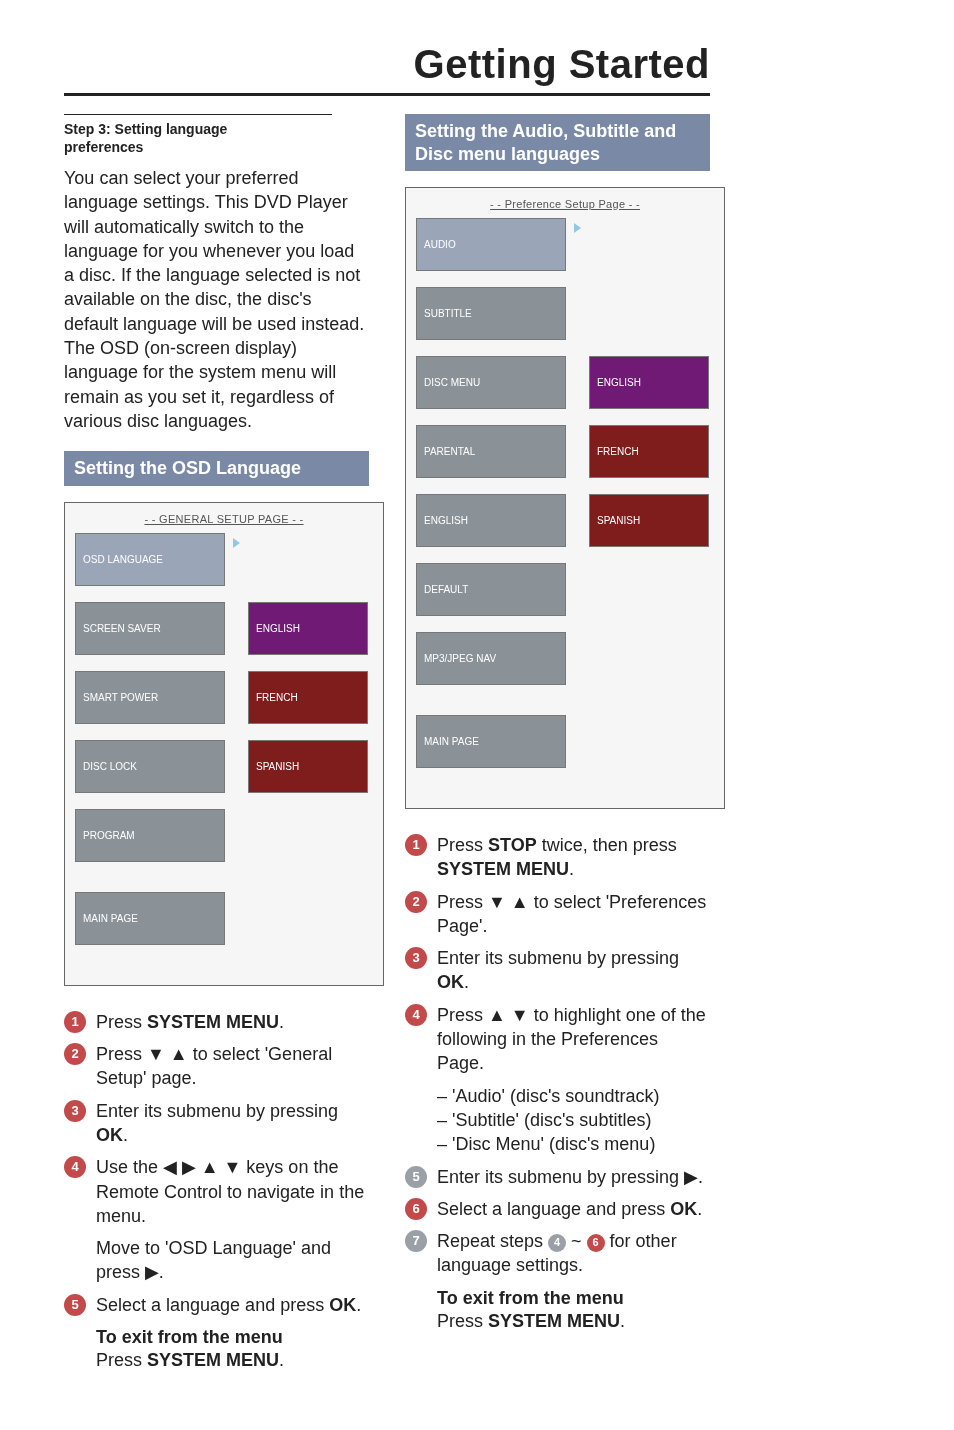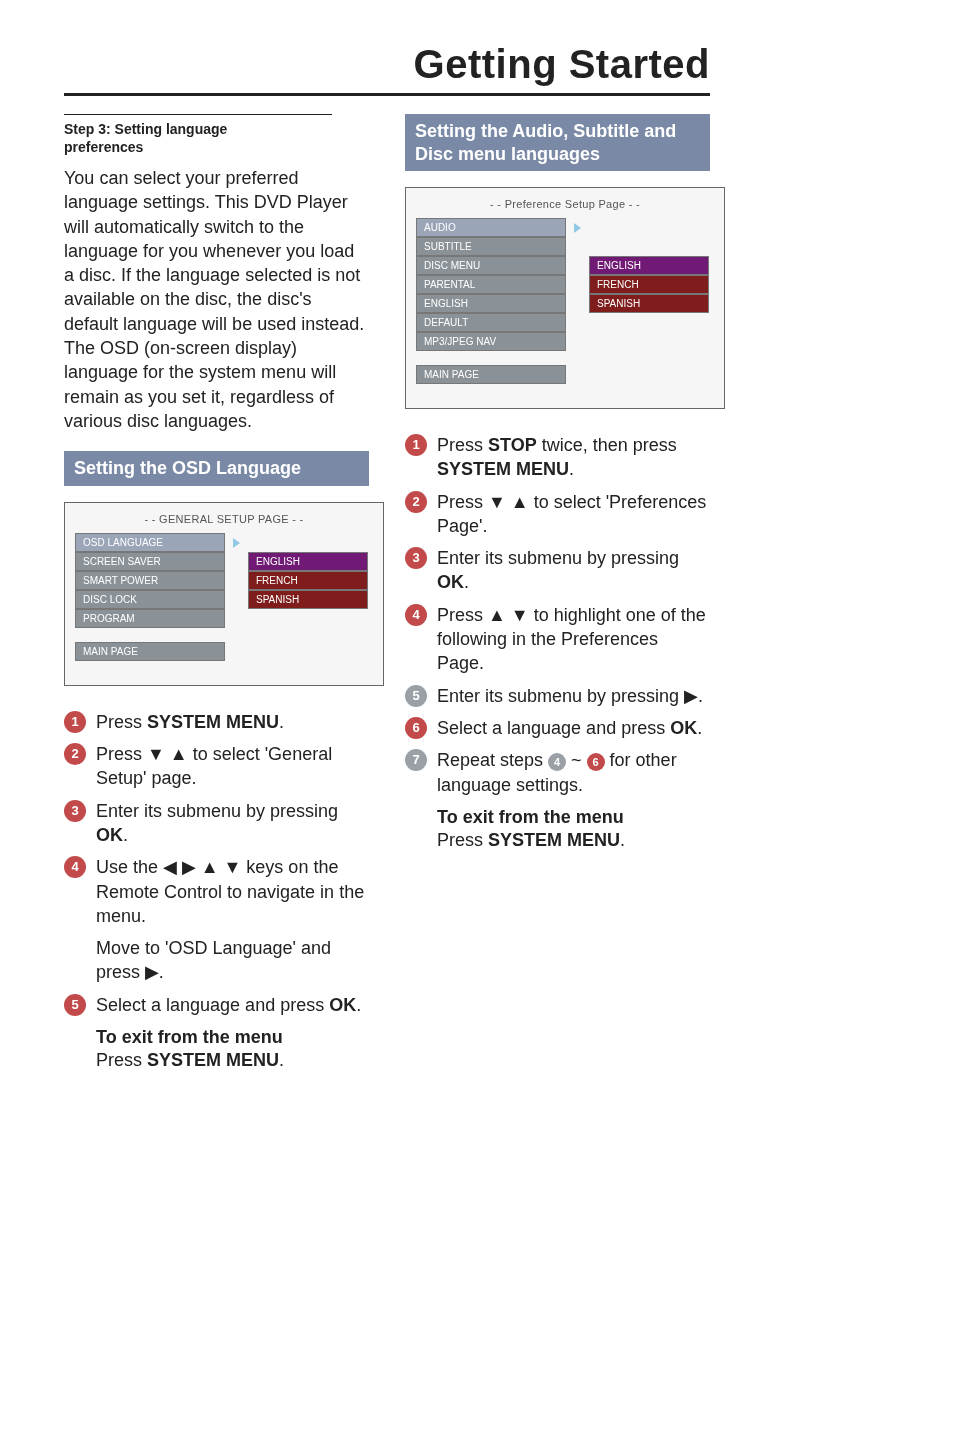--- a/index.html
+++ b/index.html
@@ -7,25 +7,25 @@
   .page { width:774px; height:1430px; padding:42px 64px 0 64px; }
   .page-title { font-size:40px; font-weight:bold; text-align:right; margin-bottom:6px; letter-spacing:0.5px; }
   .title-rule { border:none; border-top:3px solid #222; margin-bottom:18px; }
   .cols { display:flex; gap:36px; }
   .col { flex:1; min-width:0; }
   .sec-rule { border:none; border-top:1.5px solid #222; margin-bottom:6px; width:88%; }
   .sec-head { font-size:14px; font-weight:bold; line-height:1.25; margin-bottom:10px; }
   .para { font-size:18px; line-height:1.35; margin-bottom:18px; }
   .bluebar { background:#7a8aa6; color:#fff; font-weight:bold; font-size:18px; padding:6px 10px; margin-bottom:16px; line-height:1.25; }
   .osd-box { width:320px; margin:10px auto 24px auto; border:1.5px solid #666; padding:6px 10px 24px 10px; background:#f6f6f6; }
-  .osd-title { text-align:center; font-size:11px; color:#555; padding:4px 0 8px 0; letter-spacing:0.3px; }
+  .osd-title { text-align:center; font-size:11px; color:#555; padding:4px 0 8px 0; letter-spacing:0.3px;text-decoration:underline; }
   .osd-row { display:flex; gap:6px; align-items:center; }
   .osd-left { width:150px; }
   .osd-right { width:120px; }
-  .osd-item { background:#8a9298; color:#fff; font-size:10px; padding:3px 7px; margin-bottom:0; border:1px solid #777; white-space:nowrap; }
+  .osd-item { background:#8a9298; color:#fff; font-size:10px; padding:20px 7px; margin-bottom:16px; border:1px solid #777; white-space:nowrap; }
   .osd-item.sel { background:#9aa5b8; }
   .osd-item.val { background:#7f1d1d; }
   .osd-item.val.sel { background:#701a75; }
   .osd-caret { width:0;height:0;border-top:5px solid transparent;border-bottom:5px solid transparent;border-left:7px solid #8fc9e6; display:inline-block; vertical-align:middle; margin:0 2px 0 2px; align-self:flex-start; margin-top:5px;}
   .osd-main { margin-top:14px; display:inline-block; }
   .step { display:flex; gap:10px; margin:8px 0; font-size:18px; line-height:1.35; }
   .step .txt { flex:1; }
   .bullet-circle { width:22px;height:22px; border-radius:50%; background:#c24a4a; color:#fff; font-size:13px; font-weight:bold; display:flex; align-items:center; justify-content:center; flex-shrink:0; margin-top:1px; }
   .bullet-circle.grey { background:#9aa0a6; }
   .indent-block { margin-left:32px; font-size:18px; line-height:1.35; margin-top:2px; }
@@ -137,20 +137,25 @@
           </div>
           <div class="step">
             <div class="bullet-circle">3</div>
             <div class="txt">Enter its submenu by pressing <b>OK</b>.</div>
           </div>
           <div class="step">
             <div class="bullet-circle">4</div>
             <div class="txt">Press ▲ ▼ to highlight one of the following in the Preferences Page.</div>
           </div>
         </div>
+      <div class="dash-list" id="right-dash">
+          <div>'Audio' (disc's soundtrack)</div>
+          <div>'Subtitle' (disc's subtitles)</div>
+          <div>'Disc Menu' (disc's menu)</div>
+        </div>
       <div id="right-steps-b" style="margin-top:8px;">
           <div class="step">
             <div class="bullet-circle grey">5</div>
             <div class="txt">Enter its submenu by pressing ▶.</div>
           </div>
           <div class="step">
             <div class="bullet-circle">6</div>
             <div class="txt">Select a language and press <b>OK</b>.</div>
           </div>
           <div class="step">

